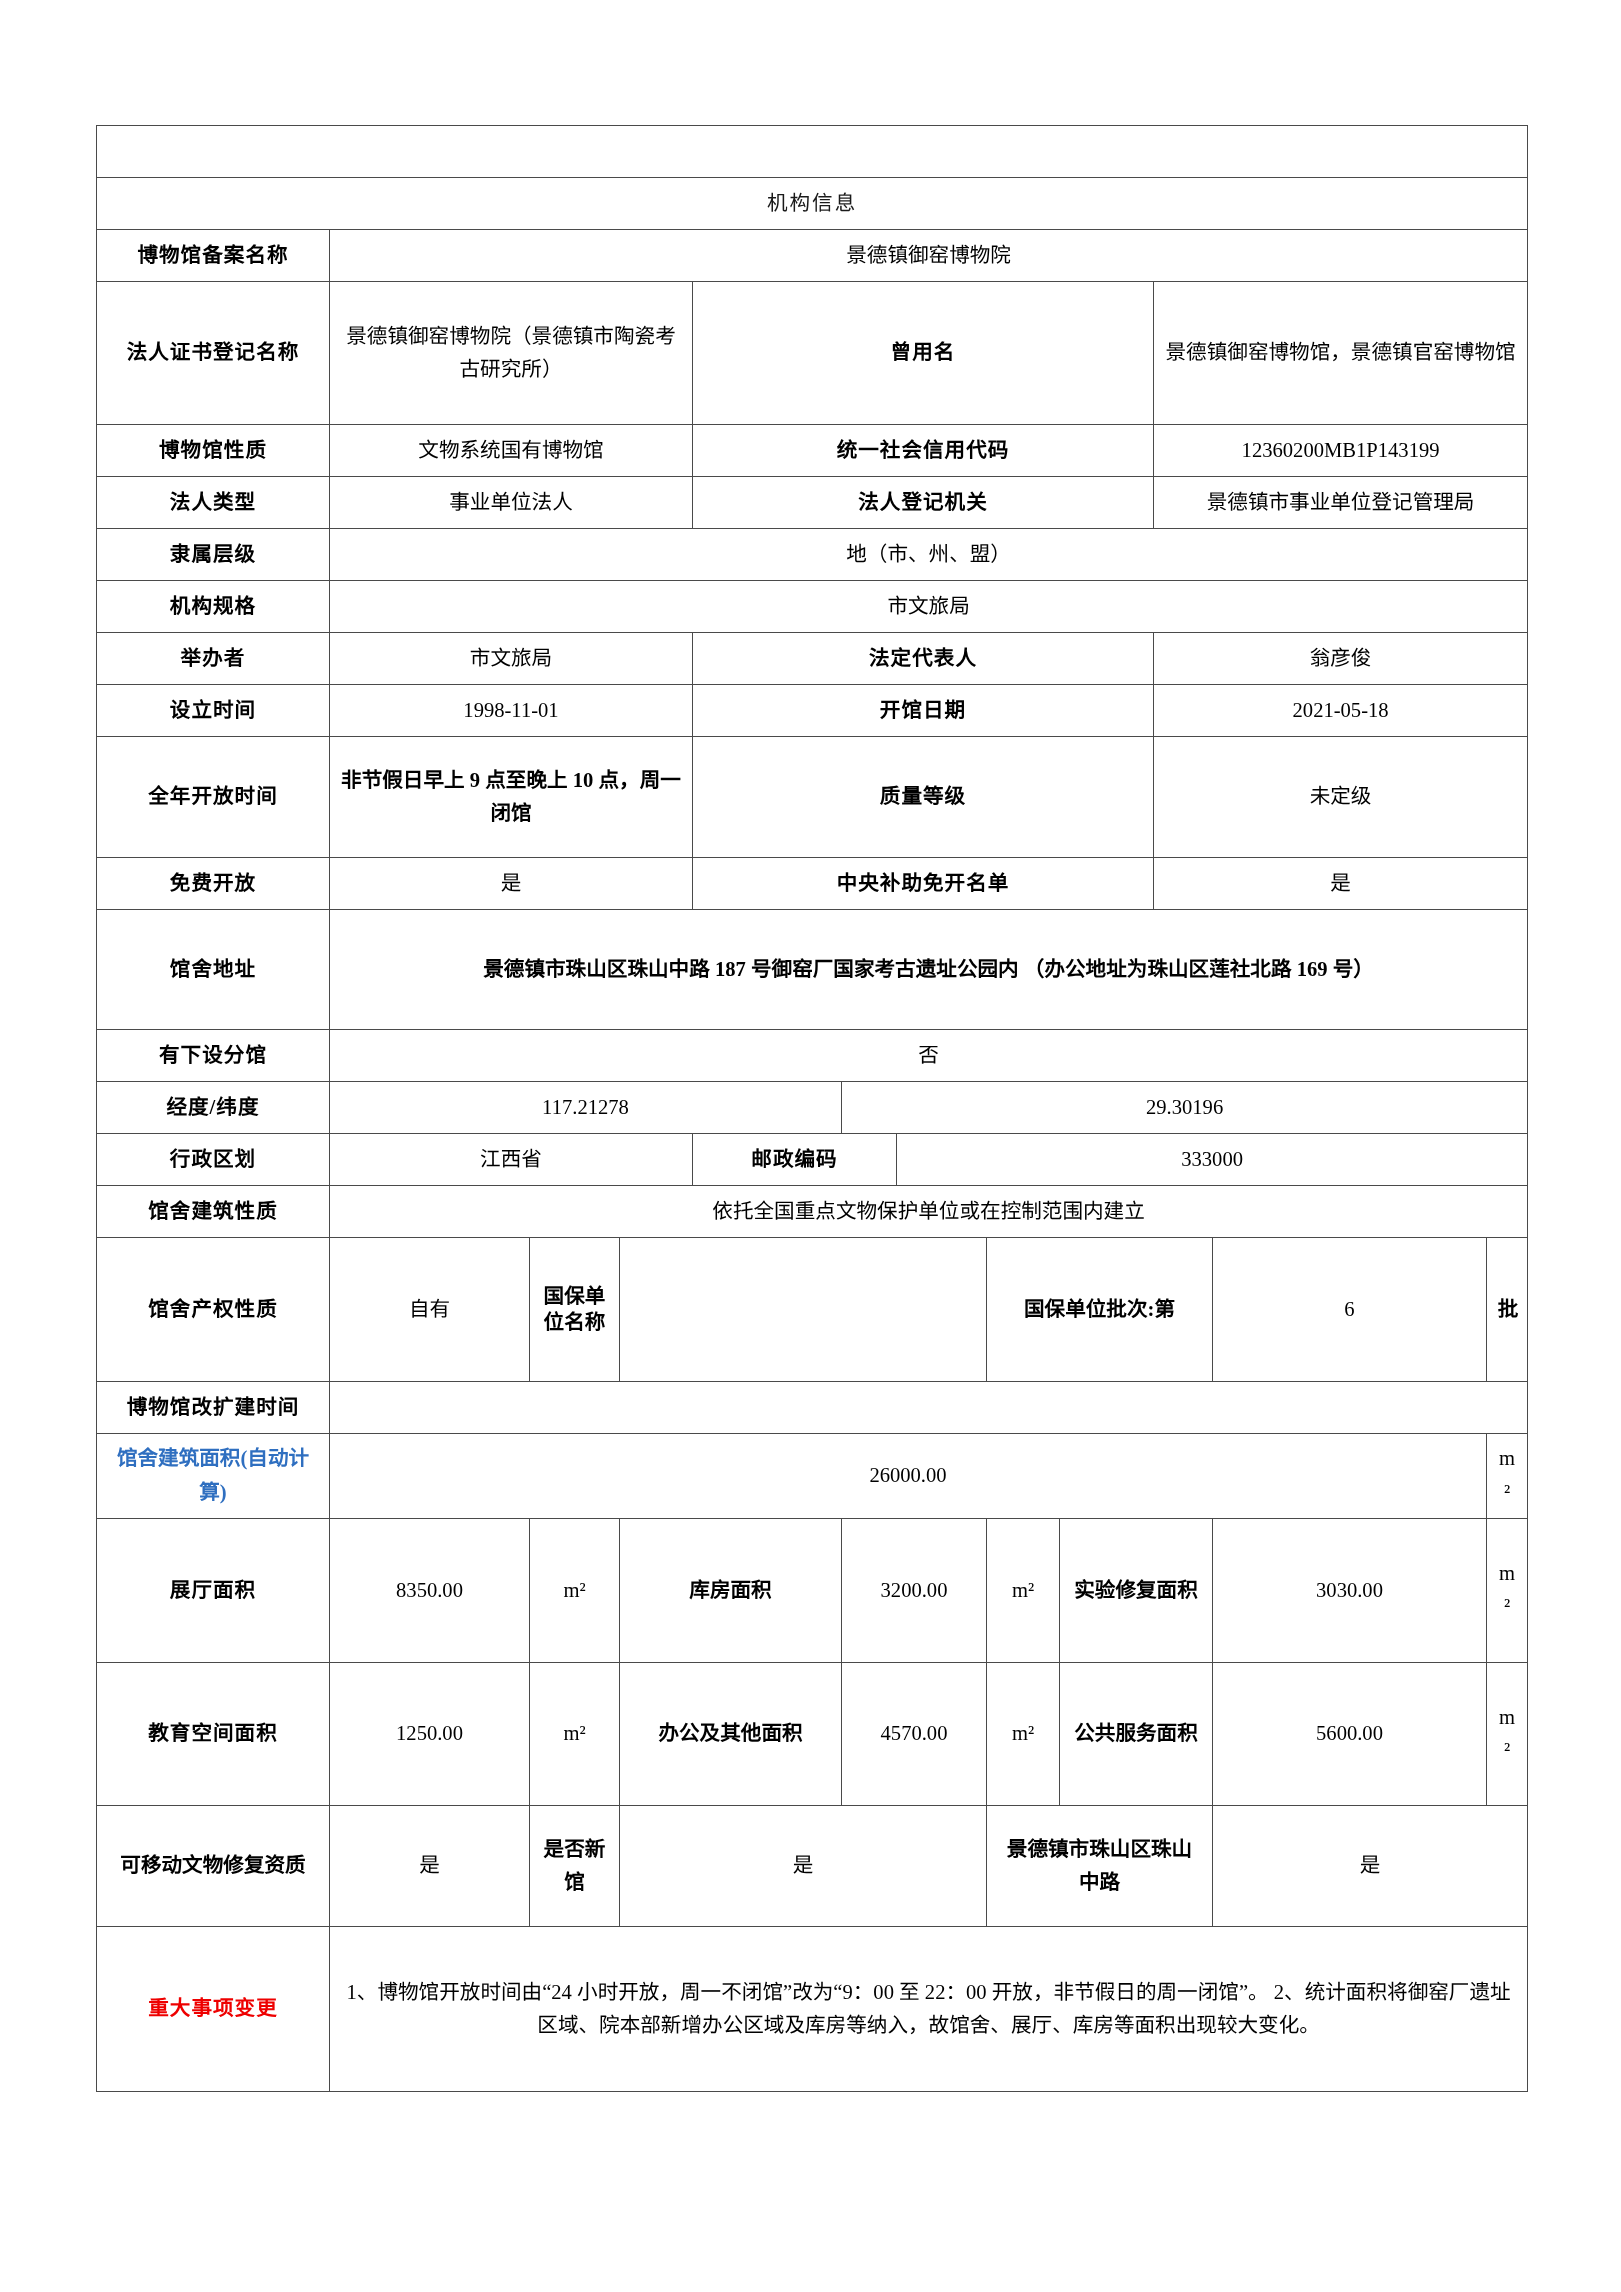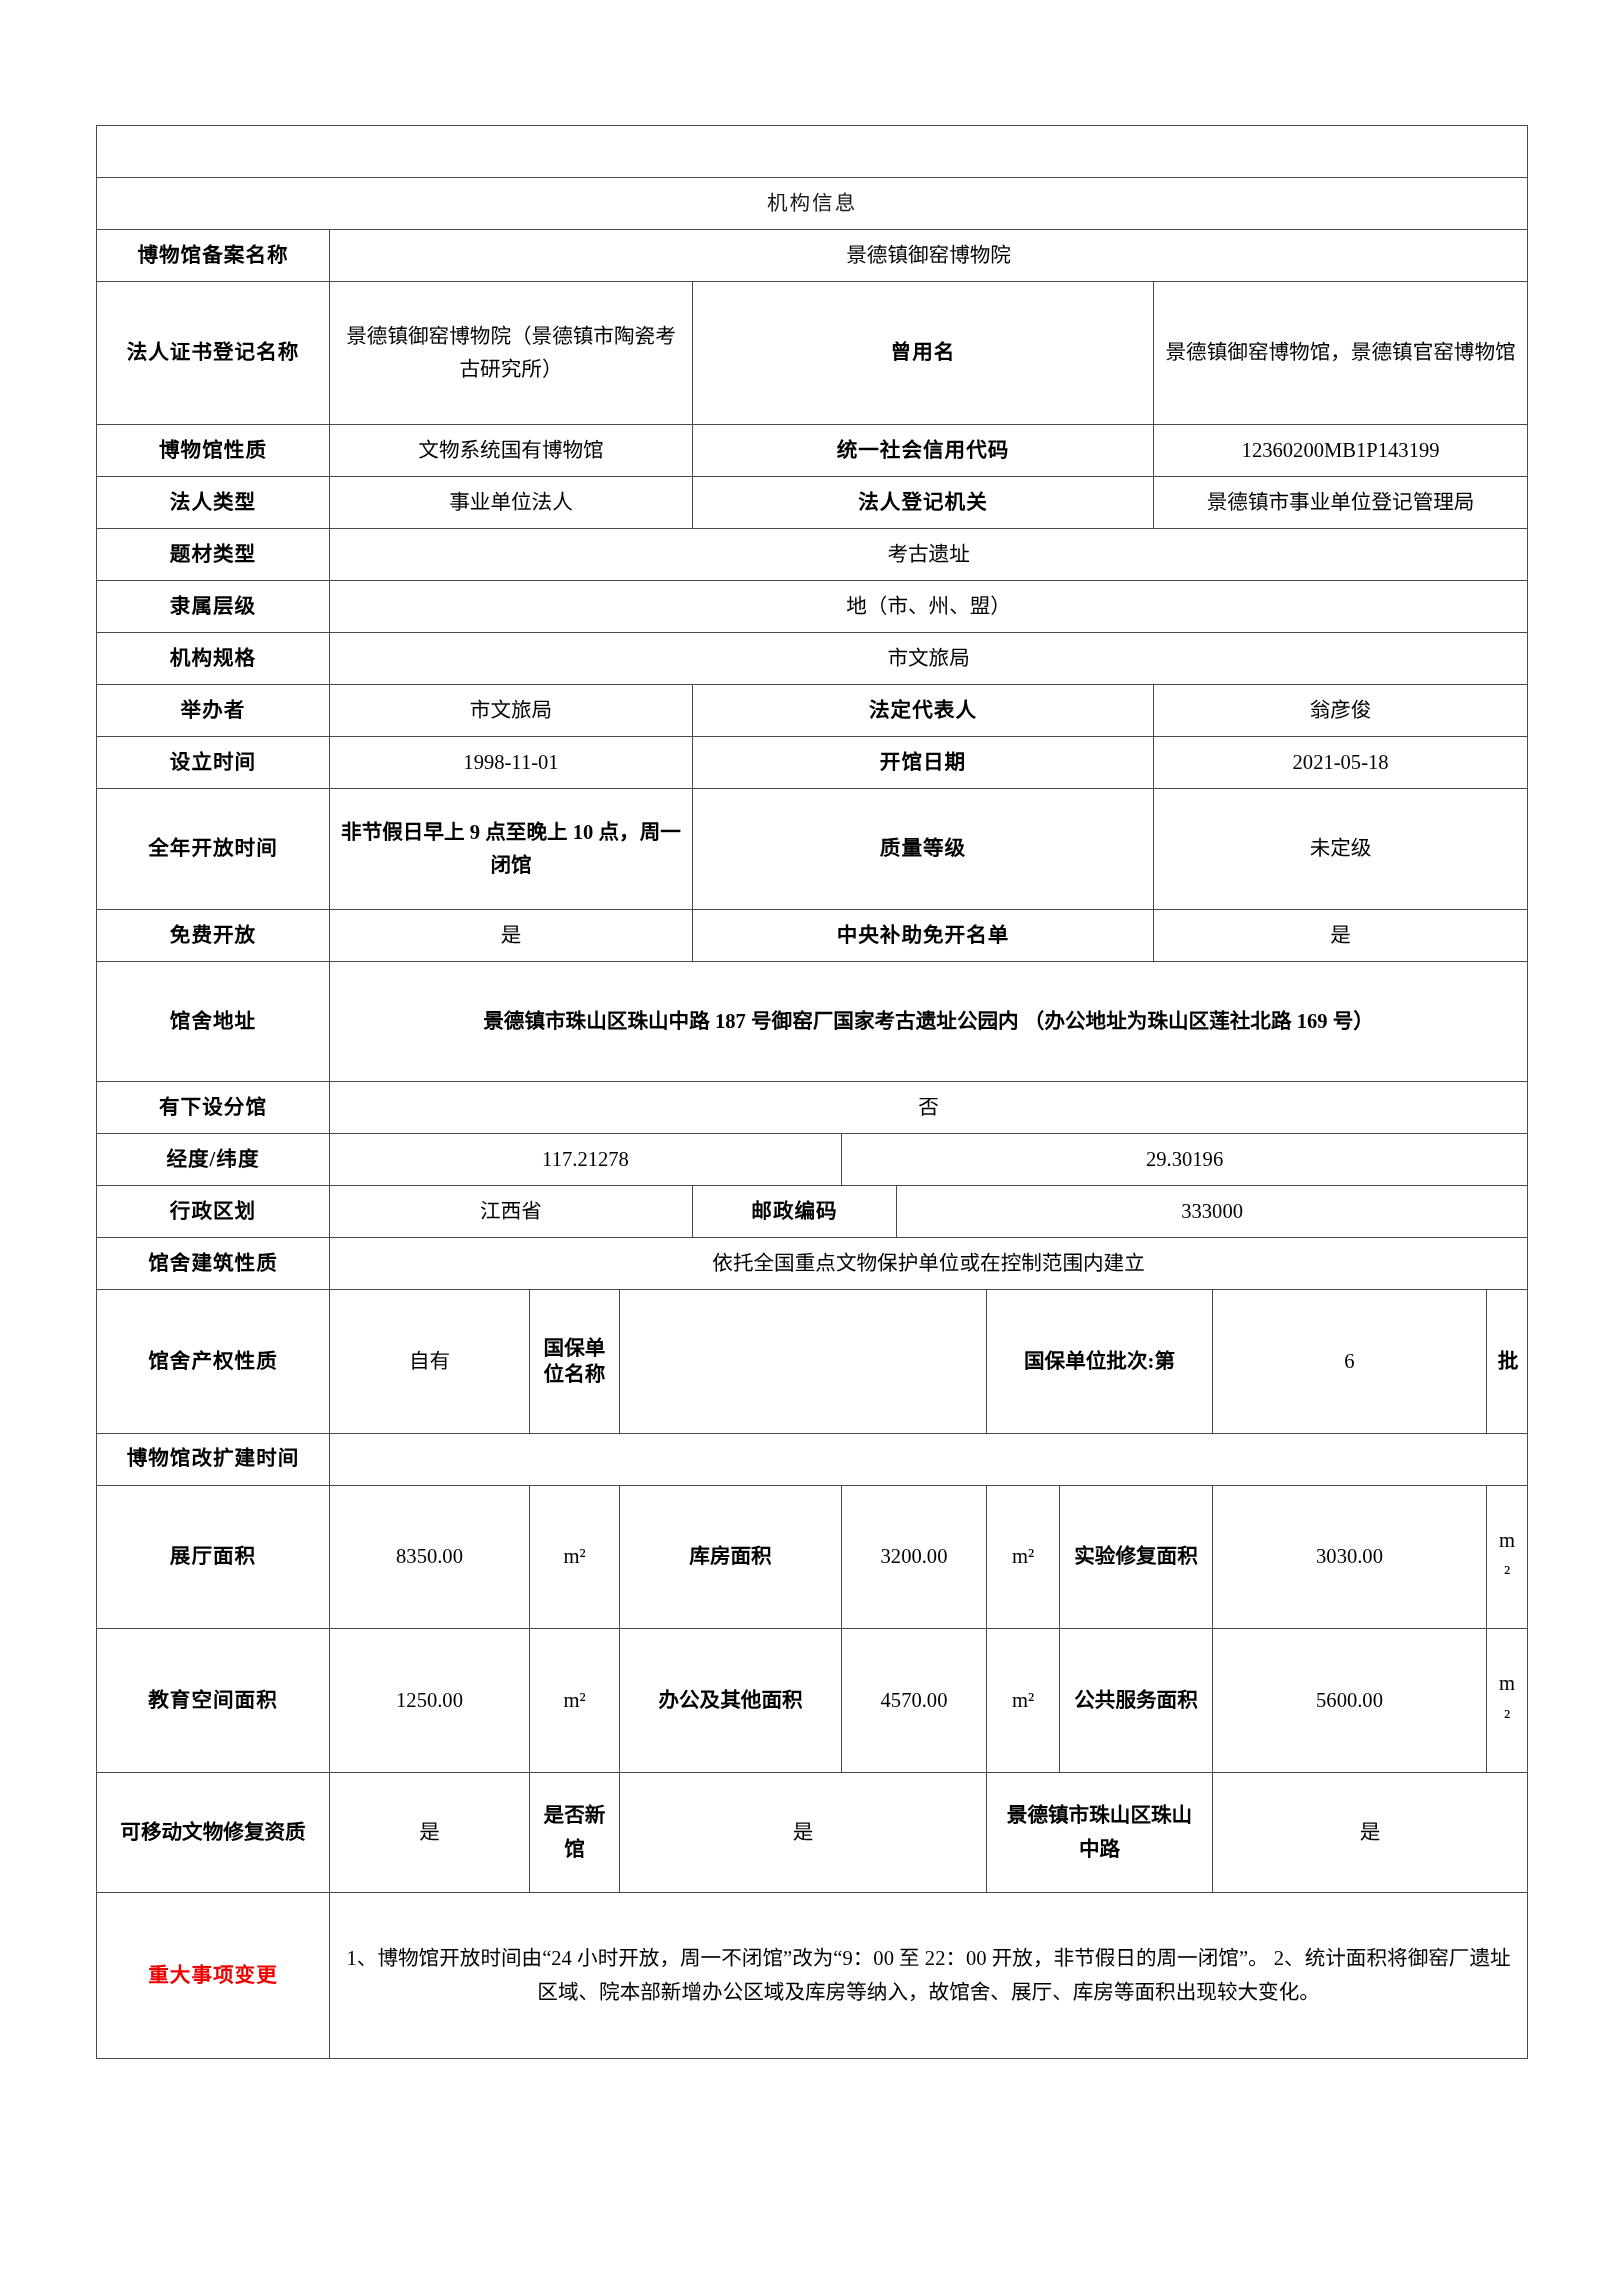--- a/index.html
+++ b/index.html
@@ -158,24 +158,20 @@
       <td class="val" colspan="4">12360200MB1P143199</td>
     </tr>
 
     <tr>
       <td class="lbl">法人类型</td>
       <td class="val" colspan="4">事业单位法人</td>
       <td class="lbl" colspan="5">法人登记机关</td>
       <td class="val" colspan="4">景德镇市事业单位登记管理局</td>
     </tr>
 
-    <tr>
-      <td class="lbl">题材类型</td>
-      <td class="val" colspan="13">考古遗址</td>
-    </tr>
 
     <tr>
       <td class="lbl">隶属层级</td>
       <td class="val" colspan="13">地（市、州、盟）</td>
     </tr>
 
     <tr>
       <td class="lbl">机构规格</td>
       <td class="val" colspan="13">市文旅局</td>
     </tr>
@@ -246,20 +242,25 @@
       <td class="lbl-sm" colspan="3">国保单位批次:第</td>
       <td class="val" colspan="2">6</td>
       <td class="lbl-sm">批</td>
     </tr>
 
     <tr>
       <td class="lbl">博物馆改扩建时间</td>
       <td class="val" colspan="13"></td>
     </tr>
 
+    <tr>
+      <td class="lbl-blue">馆舍建筑面积(自动计算)</td>
+      <td class="val" colspan="12">26000.00</td>
+      <td class="unit">m²</td>
+    </tr>
 
     <tr>
       <td class="lbl xtall">展厅面积</td>
       <td class="val" colspan="2">8350.00</td>
       <td class="unit">m²</td>
       <td class="lbl-sm" colspan="2">库房面积</td>
       <td class="val" colspan="2">3200.00</td>
       <td class="unit">m²</td>
       <td class="lbl-sm" colspan="2">实验修复面积</td>
       <td class="val" colspan="2">3030.00</td>

